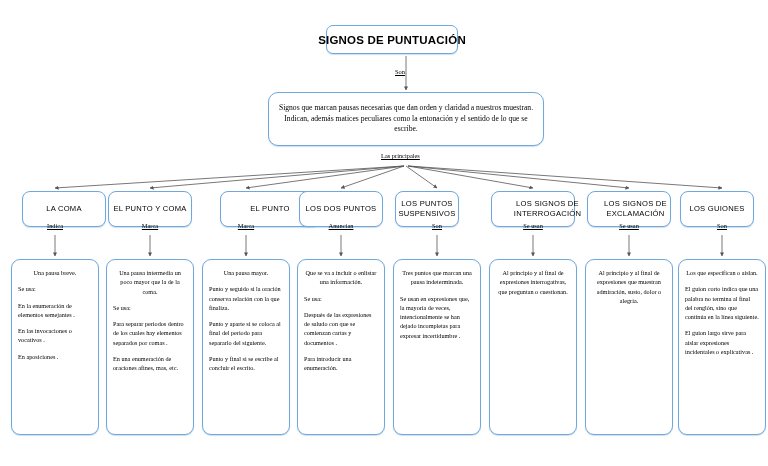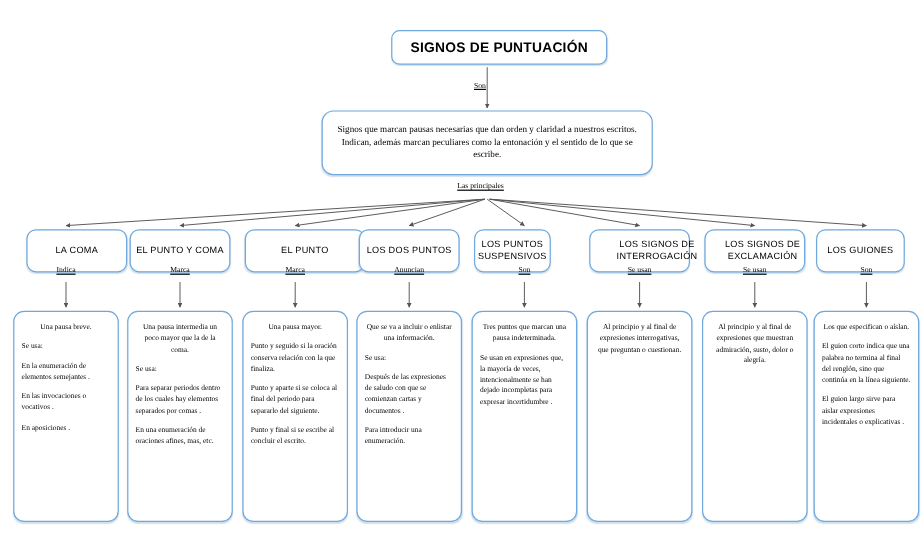--- a/index.html
+++ b/index.html
@@ -35,21 +35,21 @@
     box-sizing: border-box;
     background: #ffffff;
     border: 1px solid #6fa8dc;
     border-radius: 9px;
     box-shadow: 0 1px 1px rgba(120,160,200,0.35);
   }
 
   .title-box {
     left: 326px;
     top: 25px;
-    width: 180px;
+    width: 132px;
     height: 29px;
     border-radius: 7px;
     display: flex;
     align-items: center;
     justify-content: center;
   }
   .title-box .txt {
     font-family: "Liberation Sans", "DejaVu Sans", sans-serif;
     font-weight: bold;
     font-size: 11.5px;
@@ -168,21 +168,21 @@
     </g>
   </svg>
 
   <div class="box title-box">
     <span class="txt">SIGNOS DE PUNTUACIÓN</span>
   </div>
 
   <div class="edge-label" style="left:395px; top:68px;">Son</div>
 
   <div class="box desc-box">
-    <span class="txt">Signos que marcan pausas necesarias que dan orden y claridad a  nuestros escritos. Indican, además marcan peculiares como la  entonación y el sentido de lo que se escribe.</span>
+    <span class="txt">Signos que marcan pausas necesarias que dan orden y claridad a  nuestros muestran. Indican, además matices peculiares como la  entonación y el sentido de lo que se escribe.</span>
   </div>
 
   <div class="edge-label" style="left:381px; top:152px;">Las principales</div>
 
   <div id="columns">
       <div class="box head-box" style="left: 22px; width: 84px;">
         <span class="txt">LA COMA</span>
       </div>
       <div class="verb" style="left: 13px; width: 84px;">Indica</div>
       <div class="box detail-box" style="left: 11px; width: 88px; height: 176px;">
@@ -195,21 +195,21 @@
       <div class="box head-box" style="left: 108px; width: 84px;">
         <span class="txt">EL PUNTO Y COMA</span>
       </div>
       <div class="verb" style="left: 108px; width: 84px;">Marca</div>
       <div class="box detail-box" style="left: 106px; width: 88px; height: 176px;">
         <p class="para center">Una pausa intermedia un poco mayor que la de la coma.</p>
         <p class="para just">Se usa:</p>
         <p class="para just">Para separar periodos dentro de los cuales hay elementos separados por comas .</p>
         <p class="para just">En una enumeración de oraciones afines, mas, etc.</p>
       </div>
-      <div class="box head-box" style="left: 204px; width: 100px;">
+      <div class="box head-box" style="left: 220px; width: 100px;">
         <span class="txt">EL PUNTO</span>
       </div>
       <div class="verb" style="left: 204px; width: 84px;">Marca</div>
       <div class="box detail-box" style="left: 202px; width: 88px; height: 176px;">
         <p class="para center">Una pausa mayor.</p>
         <p class="para just">Punto y seguido si la oración conserva relación con la que finaliza.</p>
         <p class="para just">Punto y aparte si se coloca al final del periodo para separarlo del siguiente.</p>
         <p class="para just">Punto y final si se escribe al concluir el escrito.</p>
       </div>
       <div class="box head-box" style="left: 299px; width: 84px;">

